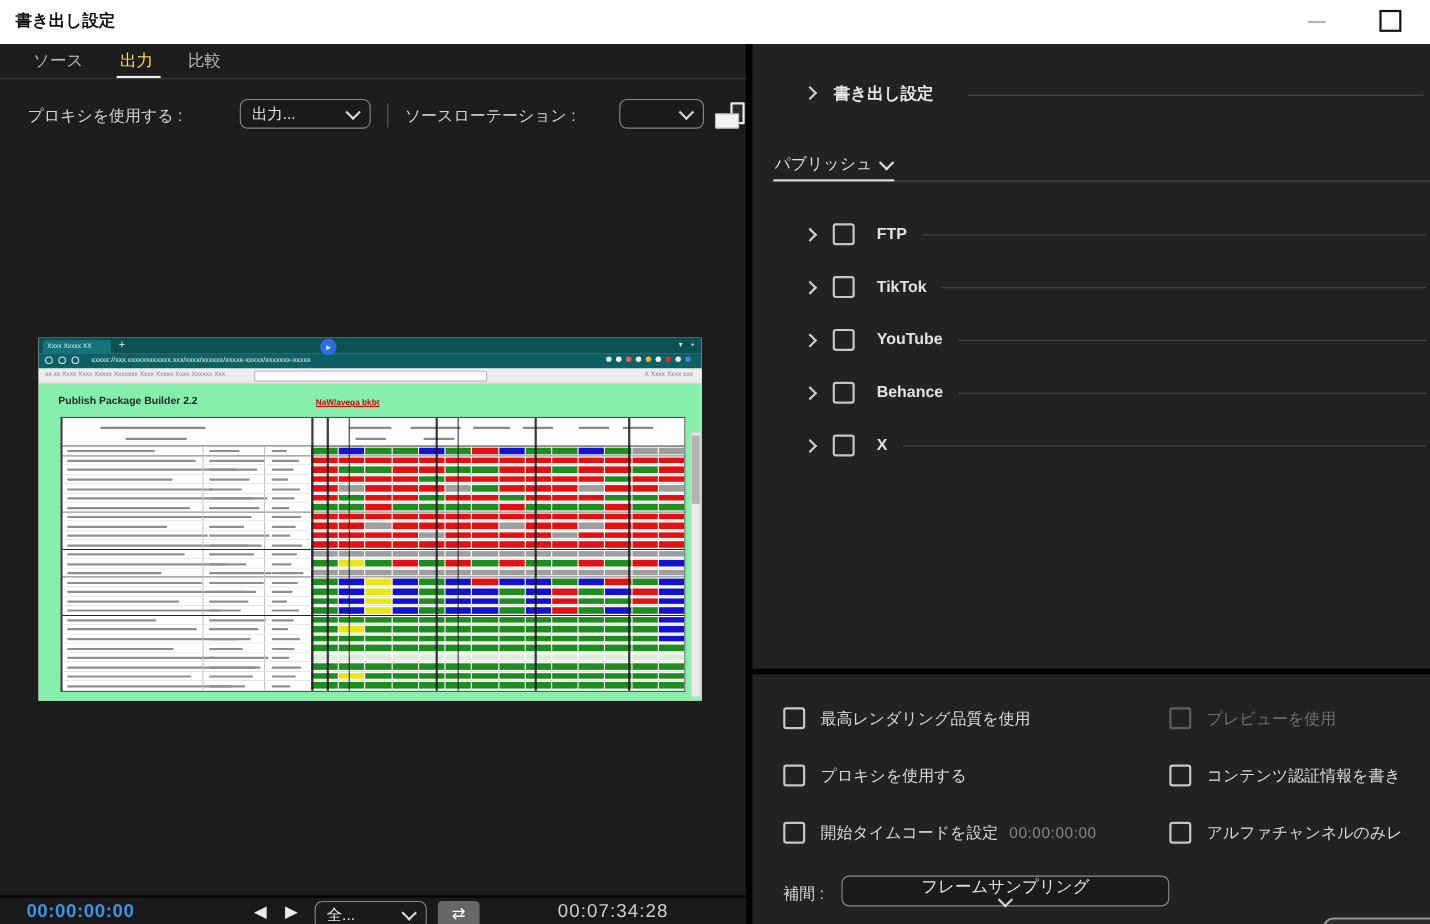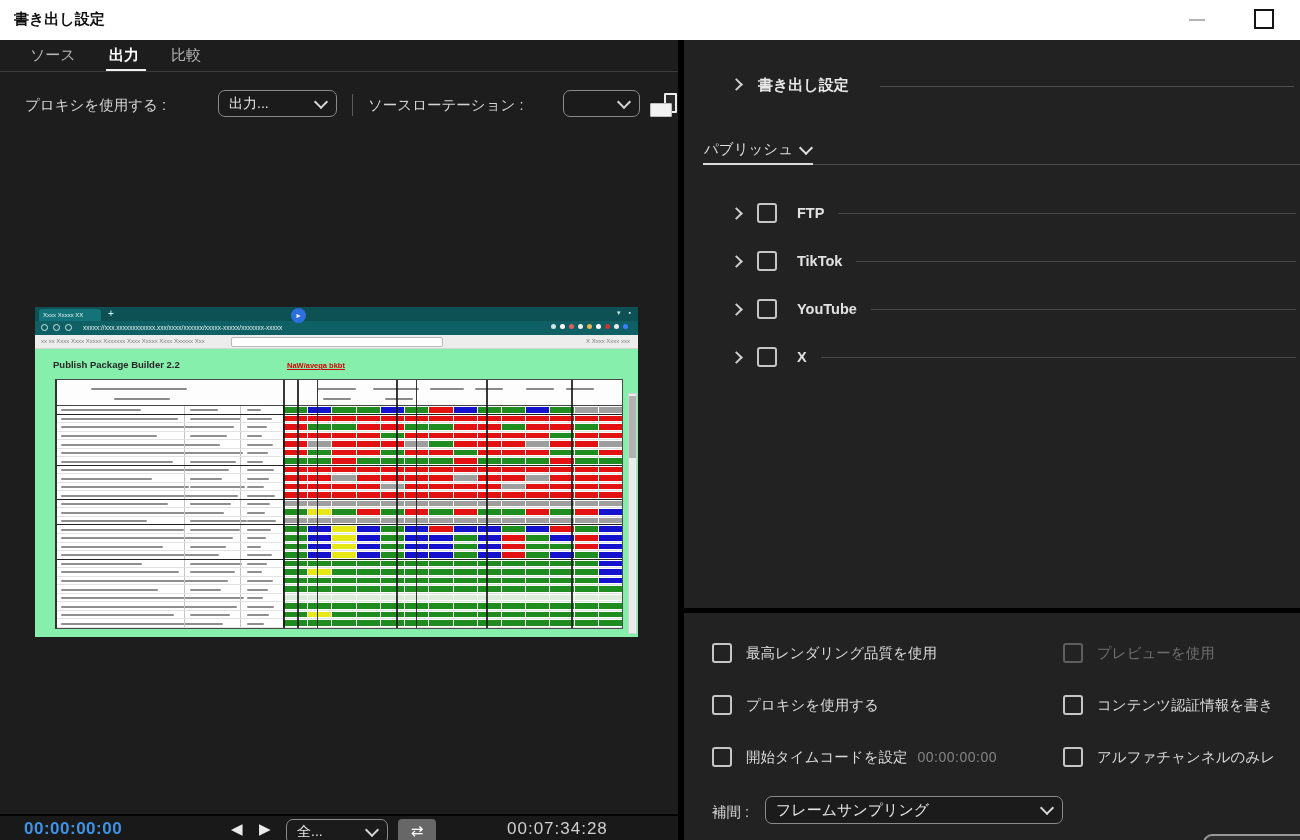--- a/index.html
+++ b/index.html
@@ -14,21 +14,21 @@
   .titlebar{position:absolute;left:0;top:0;width:1300px;height:40px;background:#ffffff;}
   .titlebar .title{position:absolute;left:14px;top:10px;font-size:15px;color:#111;font-weight:600;}
   .win-min{position:absolute;left:1184px;top:8px;width:26px;height:24px;display:flex;align-items:center;justify-content:center;}
   .win-min .dash{width:16px;height:2px;background:#b4b4b4;}
   .win-max{position:absolute;left:1254px;top:9px;width:16px;height:16px;border:2px solid #141414;background:#fff;}
 
   
   .left-panel{position:absolute;left:0;top:40px;width:678px;height:800px;background:#1d1d1e;overflow:hidden;}
   .tabrow{position:absolute;left:0;top:0;width:678px;height:31px;border-bottom:1px solid #3a3a3a;}
   .tab{position:absolute;top:6px;font-size:15px;color:#b6b6b6;cursor:default;}
-  .tab.active{color:#ffffff;font-weight:700;}
+  .tab.active{color:#fde047;font-weight:400;}
   .tab-underline{position:absolute;left:106px;top:29px;width:40px;height:2px;background:#f0f0f0;}
 
   .scalerow{position:absolute;left:0;top:44px;width:678px;height:44px;}
   .ctl-label{position:absolute;top:12px;font-size:14.5px;color:#d4d4d4;}
   .dd{position:absolute;display:flex;align-items:center;justify-content:space-between;
       background:#1b1b1c;border:1.5px solid #8a8a8a;border-radius:7px;padding:0 10px;box-sizing:border-box;}
   .dd .dd-val{font-size:14px;color:#e6e6e6;white-space:nowrap;overflow:hidden;}
   .chev{width:8px;height:8px;border-left:2px solid #d6d6d6;border-bottom:2px solid #d6d6d6;
         transform:rotate(-45deg);margin-top:-4px;flex:none;}
   .chev-r{width:7px;height:7px;border-left:2px solid #cfcfcf;border-bottom:2px solid #cfcfcf;
@@ -103,21 +103,21 @@
   .pub-row .line{flex:1;height:1px;background:#474747;margin-left:14px;}
 
   
   .right-bottom{position:absolute;left:684px;top:613px;width:616px;height:227px;background:#222223;overflow:hidden;}
   .opt-row{position:absolute;display:flex;align-items:center;}
   .opt-row .lbl{margin-left:14px;font-size:14.5px;color:#dadada;white-space:nowrap;}
   .opt-row.disabled .lbl{color:#6f6f6f;}
   .opt-row .sfx{margin-left:10px;font-size:14px;color:#858585;letter-spacing:0.5px;}
   .interp{position:absolute;left:28px;top:190px;display:flex;align-items:center;}
   .interp .lbl{font-size:14.5px;color:#d8d8d8;}
-  .interp-dd{left:81px;top:183px;width:298px;height:28px;}
+  .interp-dd{left:81px;top:183px;width:298px;height:28px;flex-direction:column;}
   .partial-btn{position:absolute;left:519px;top:221px;width:150px;height:30px;border:2px solid #979797;
                border-radius:9px;background:#2e2e2e;box-sizing:border-box;}
 </style>
 </head>
 <body>
 
 <div class="app">
 
   <div class="titlebar">
     <span class="title">書き出し設定</span>
@@ -903,20 +903,26 @@
         </div>
         <div class="pub-row">
           <span class="chev-r"></span>
           <span class="cb"></span>
           <span class="lbl">YouTube</span>
           <span class="line"></span>
         </div>
         <div class="pub-row">
           <span class="chev-r"></span>
           <span class="cb"></span>
+          <span class="lbl">Behance</span>
+          <span class="line"></span>
+        </div>
+        <div class="pub-row">
+          <span class="chev-r"></span>
+          <span class="cb"></span>
           <span class="lbl">X</span>
           <span class="line"></span>
         </div>
       </div>
   </div>
 
   <div class="right-bottom">
     <div>
         <div class="opt-row" style="top: 30px; left: 28px;">
           <span class="cb"></span>

